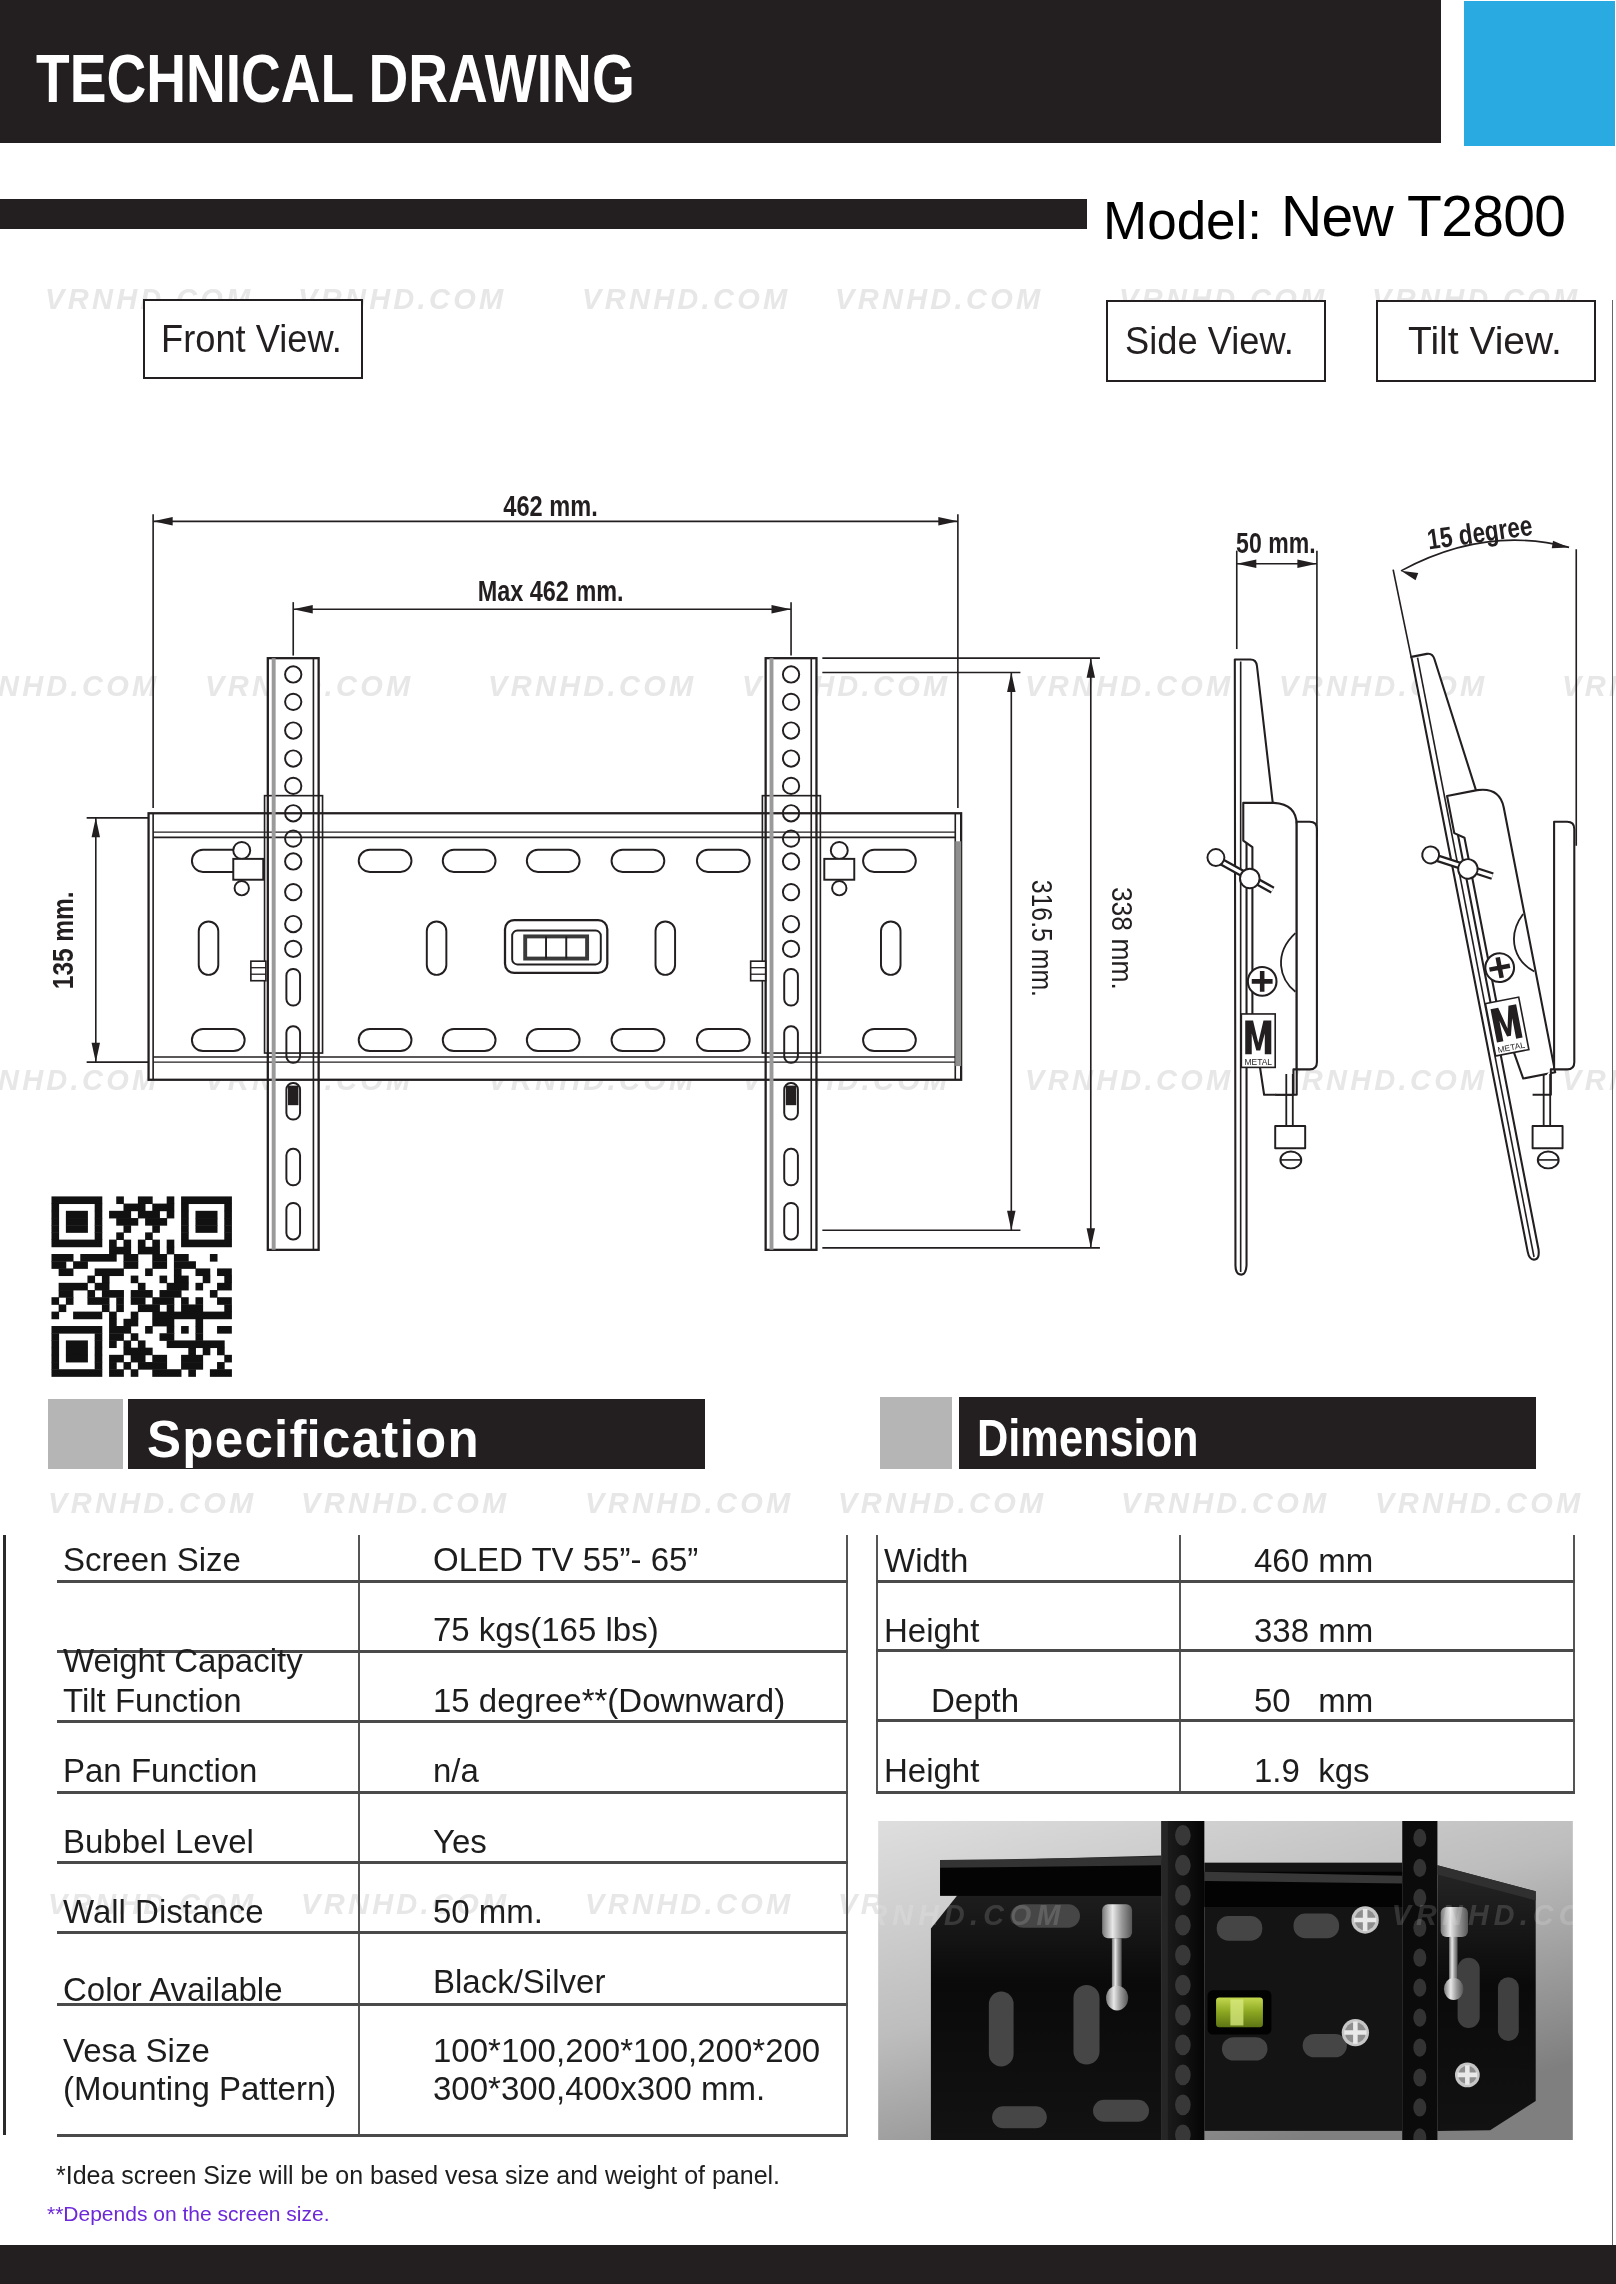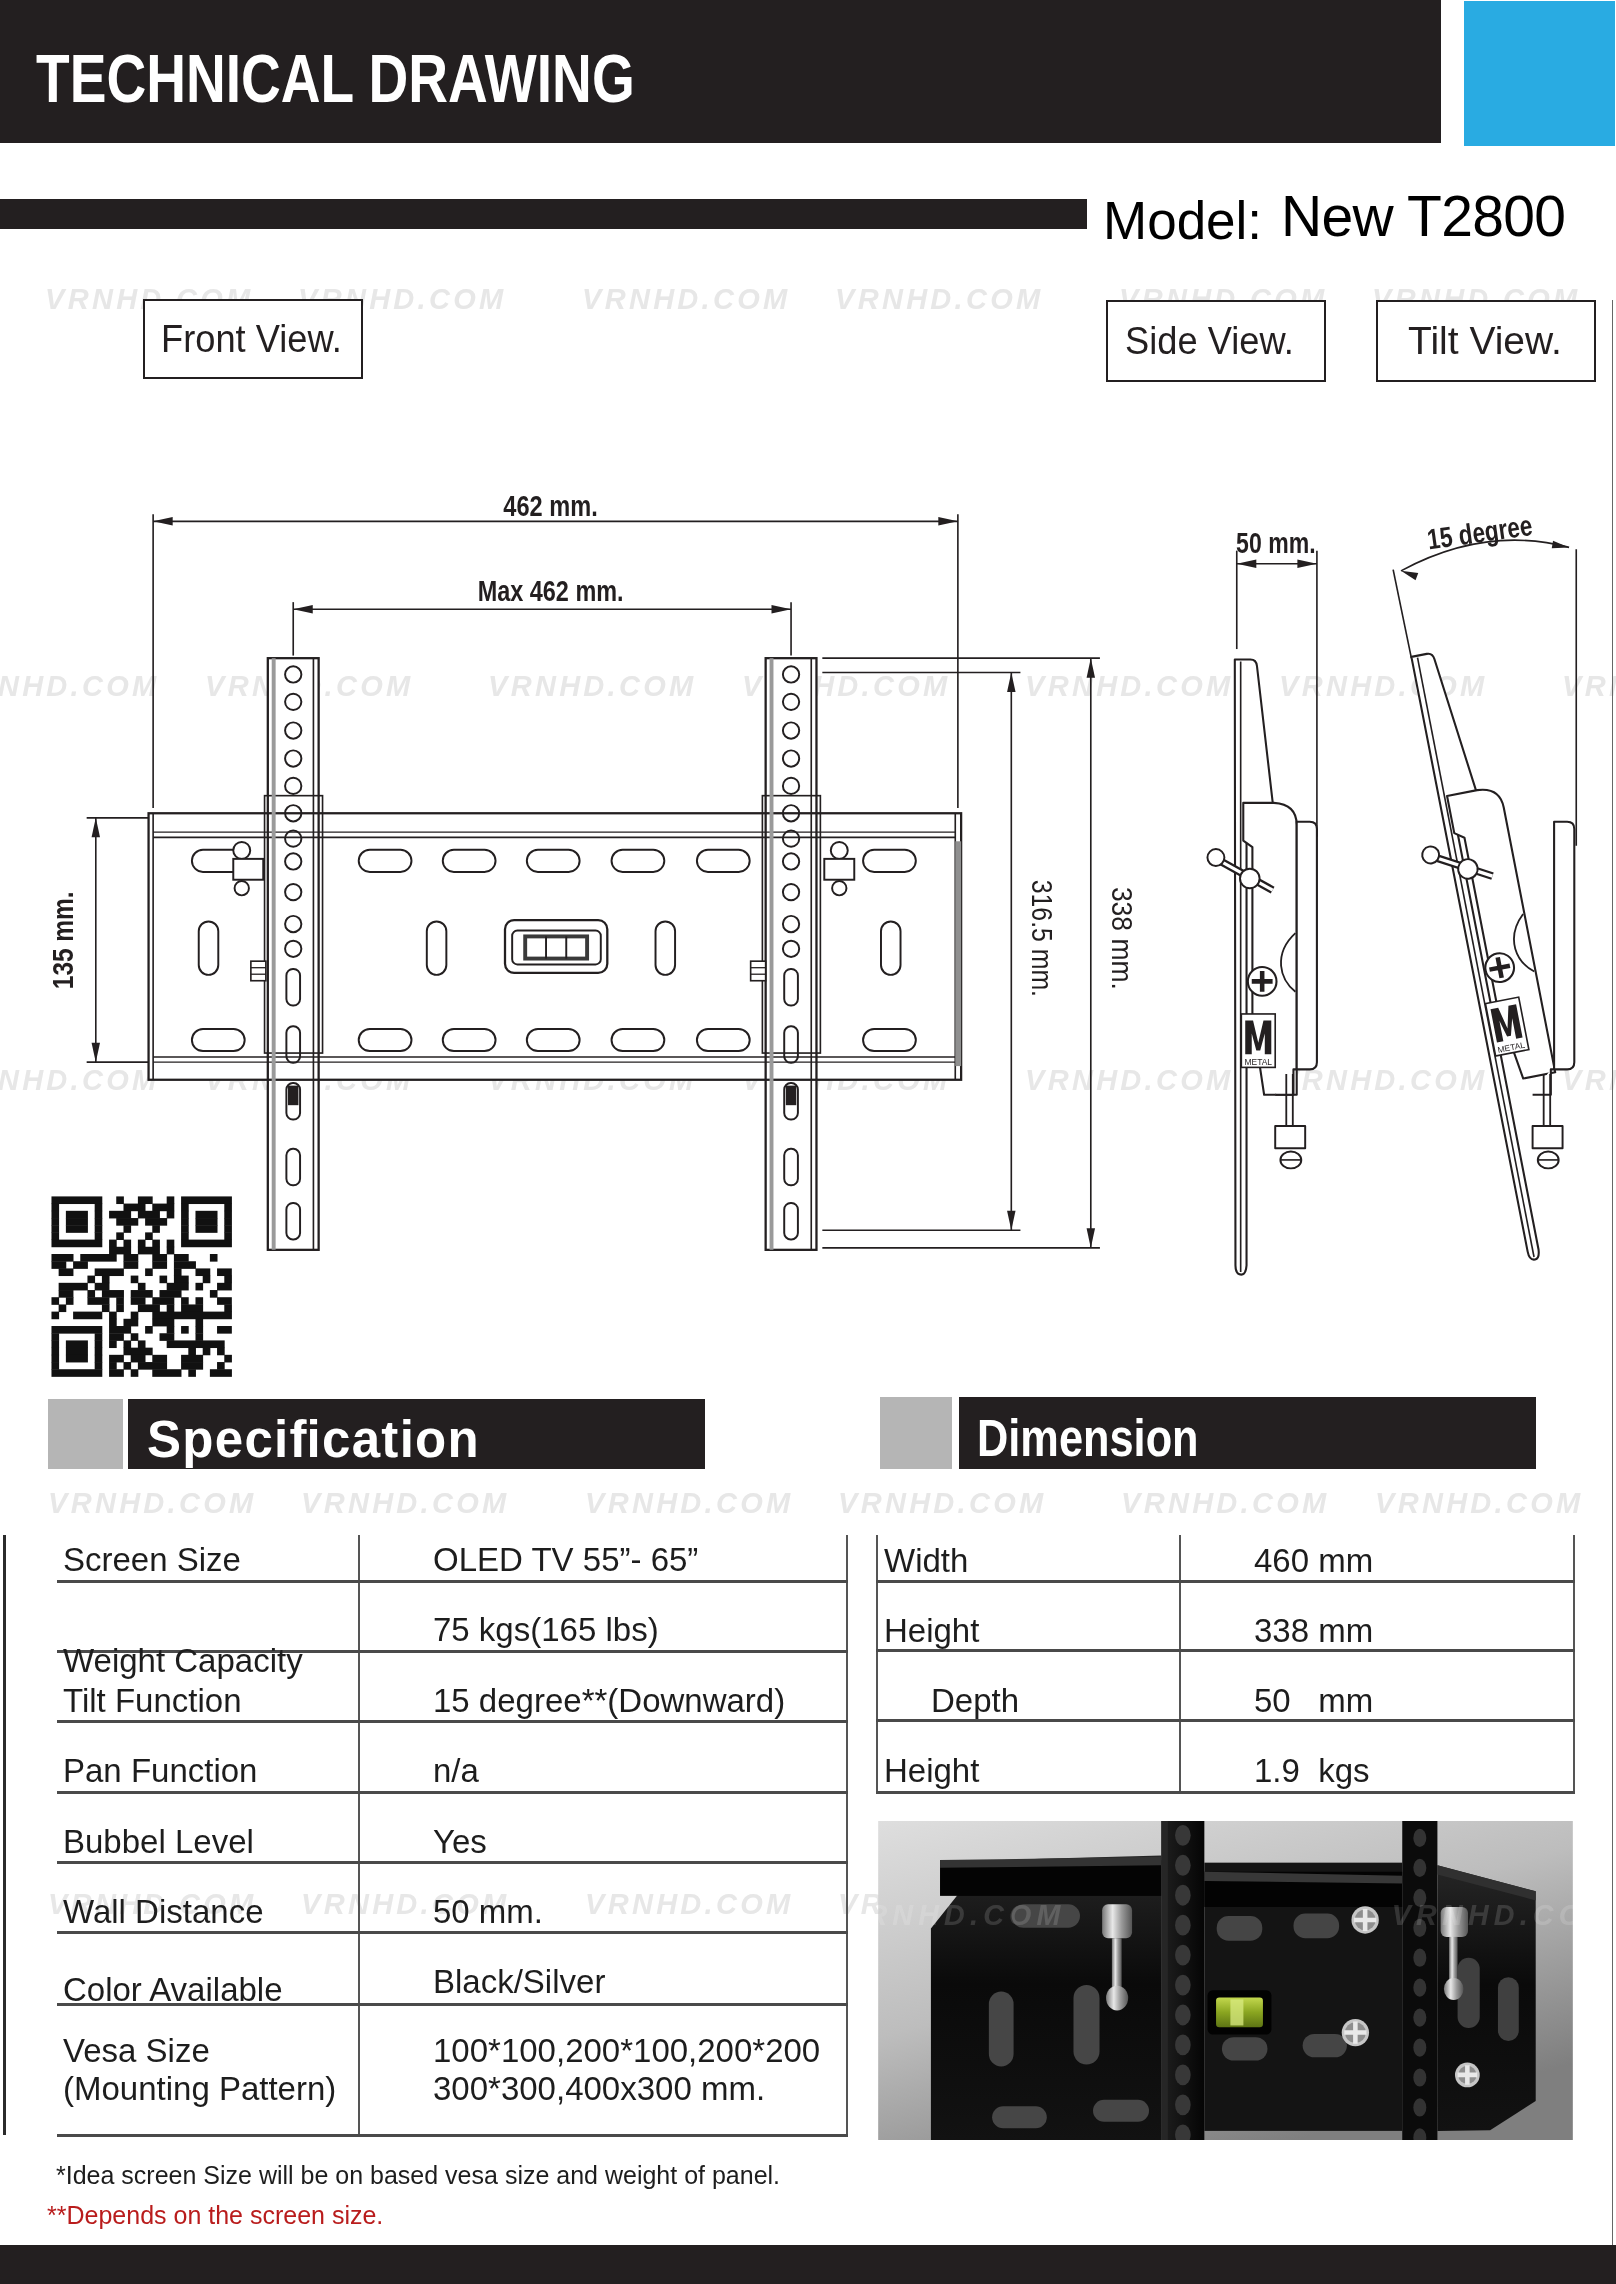--- a/index.html
+++ b/index.html
@@ -656,16 +656,16 @@
 <rect x="864" y="132" width="42" height="46" rx="9" fill="url(#met)"></rect>
 <rect x="877" y="178" width="13" height="68" fill="url(#met)"></rect>
 <ellipse cx="884" cy="258" rx="15" ry="17" fill="url(#met)"></ellipse>
 
 <text x="-18" y="160" font-size="44" font-weight="bold" font-style="italic" fill="#ffffff" opacity="0.14" font-family="Liberation Sans, sans-serif" letter-spacing="8">RNHD.COM</text>
 <text x="789" y="160" font-size="44" font-weight="bold" font-style="italic" fill="#ffffff" opacity="0.14" font-family="Liberation Sans, sans-serif" letter-spacing="8">VRNHD.COM</text>
 </svg>
 
 <div class="abs" style="left:56px;top:2163px;font-size:25px;color:#1d1d1d;">*Idea screen Size will be on based vesa size and weight of panel.</div>
 
-<div class="abs" style="left:47px;top:2203px;font-size:25px;color:#b91c1c;">**Depends on the screen size.</div>
+<div class="abs" style="left:47px;top:2203px;font-size:21px;color:#6d28d9;">**Depends on the screen size.</div>
 
 <div class="abs" style="left:0;top:2245px;width:1616px;height:39px;background:#231F20;"></div>
 
 
 </body></html>

